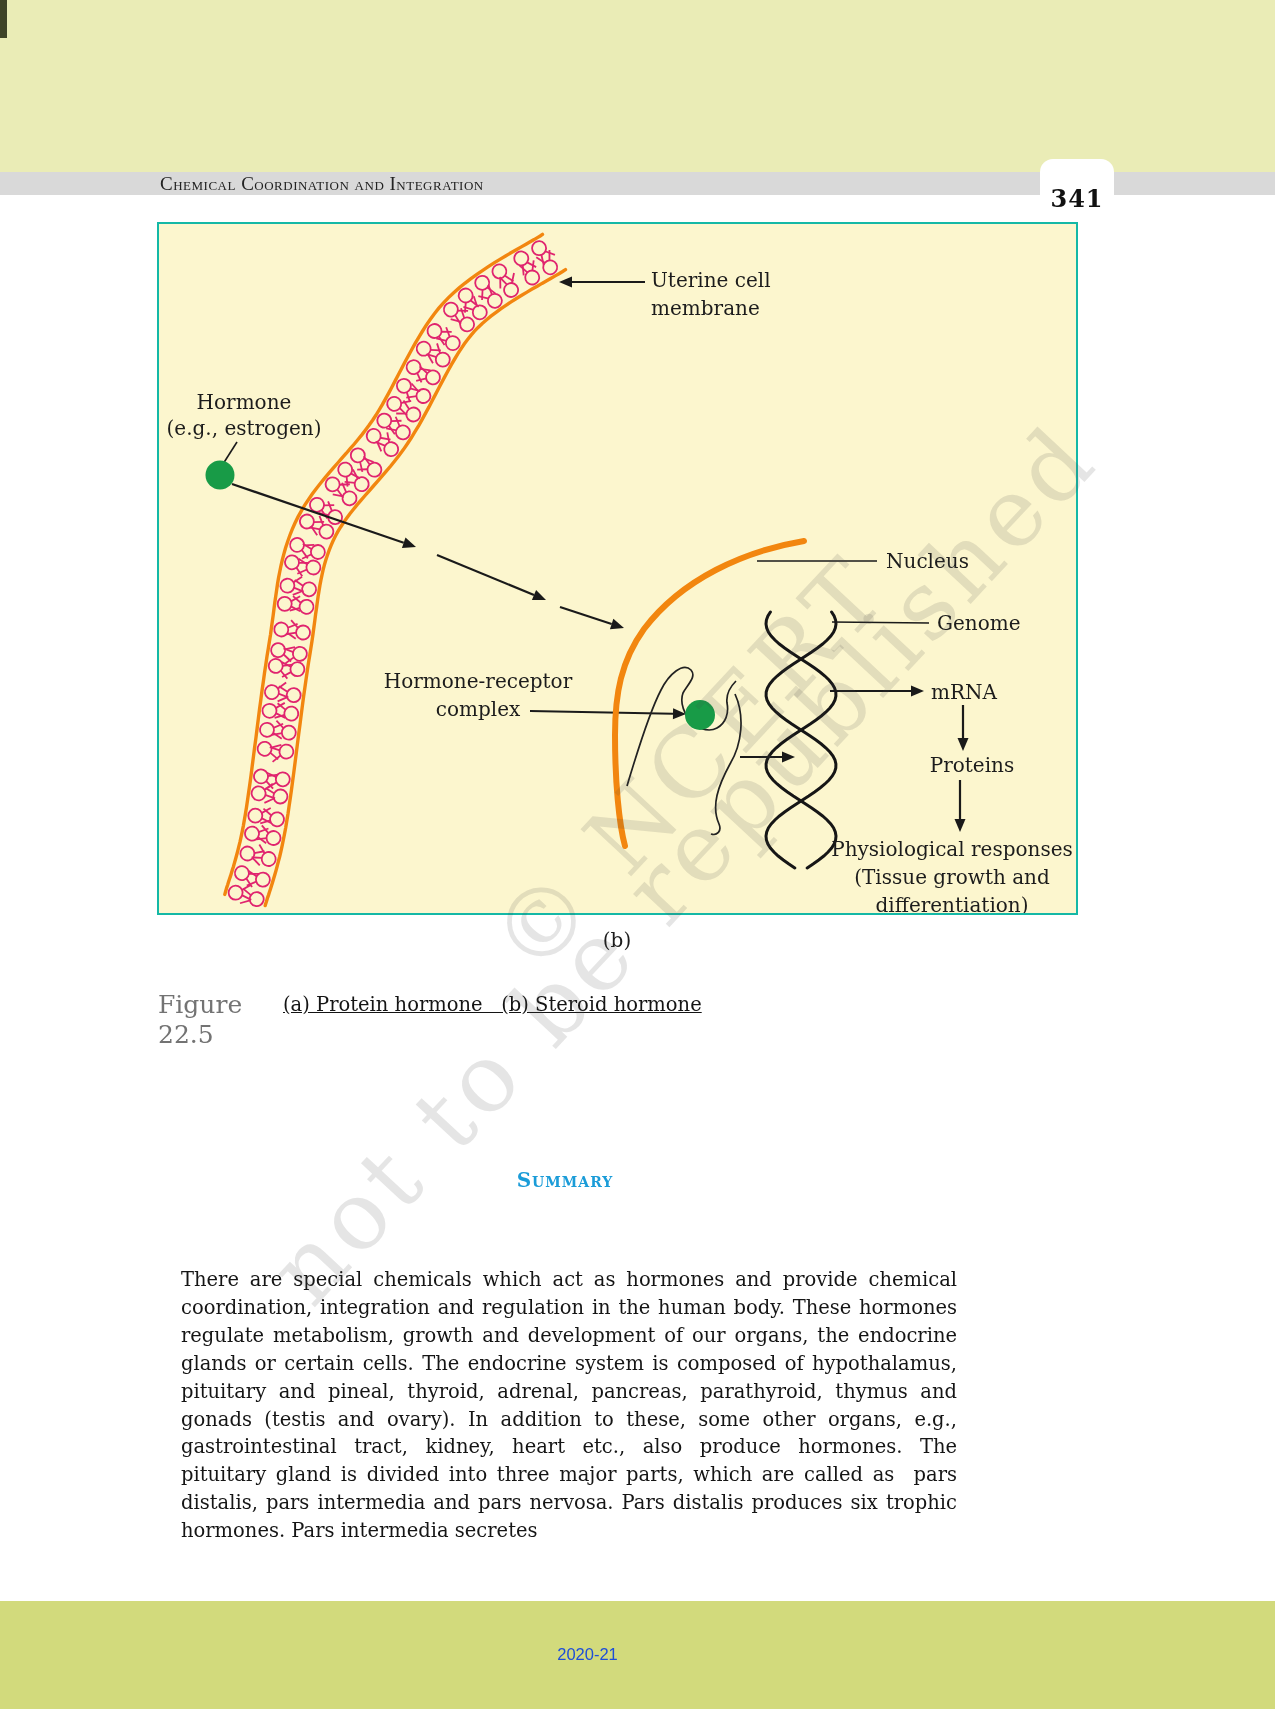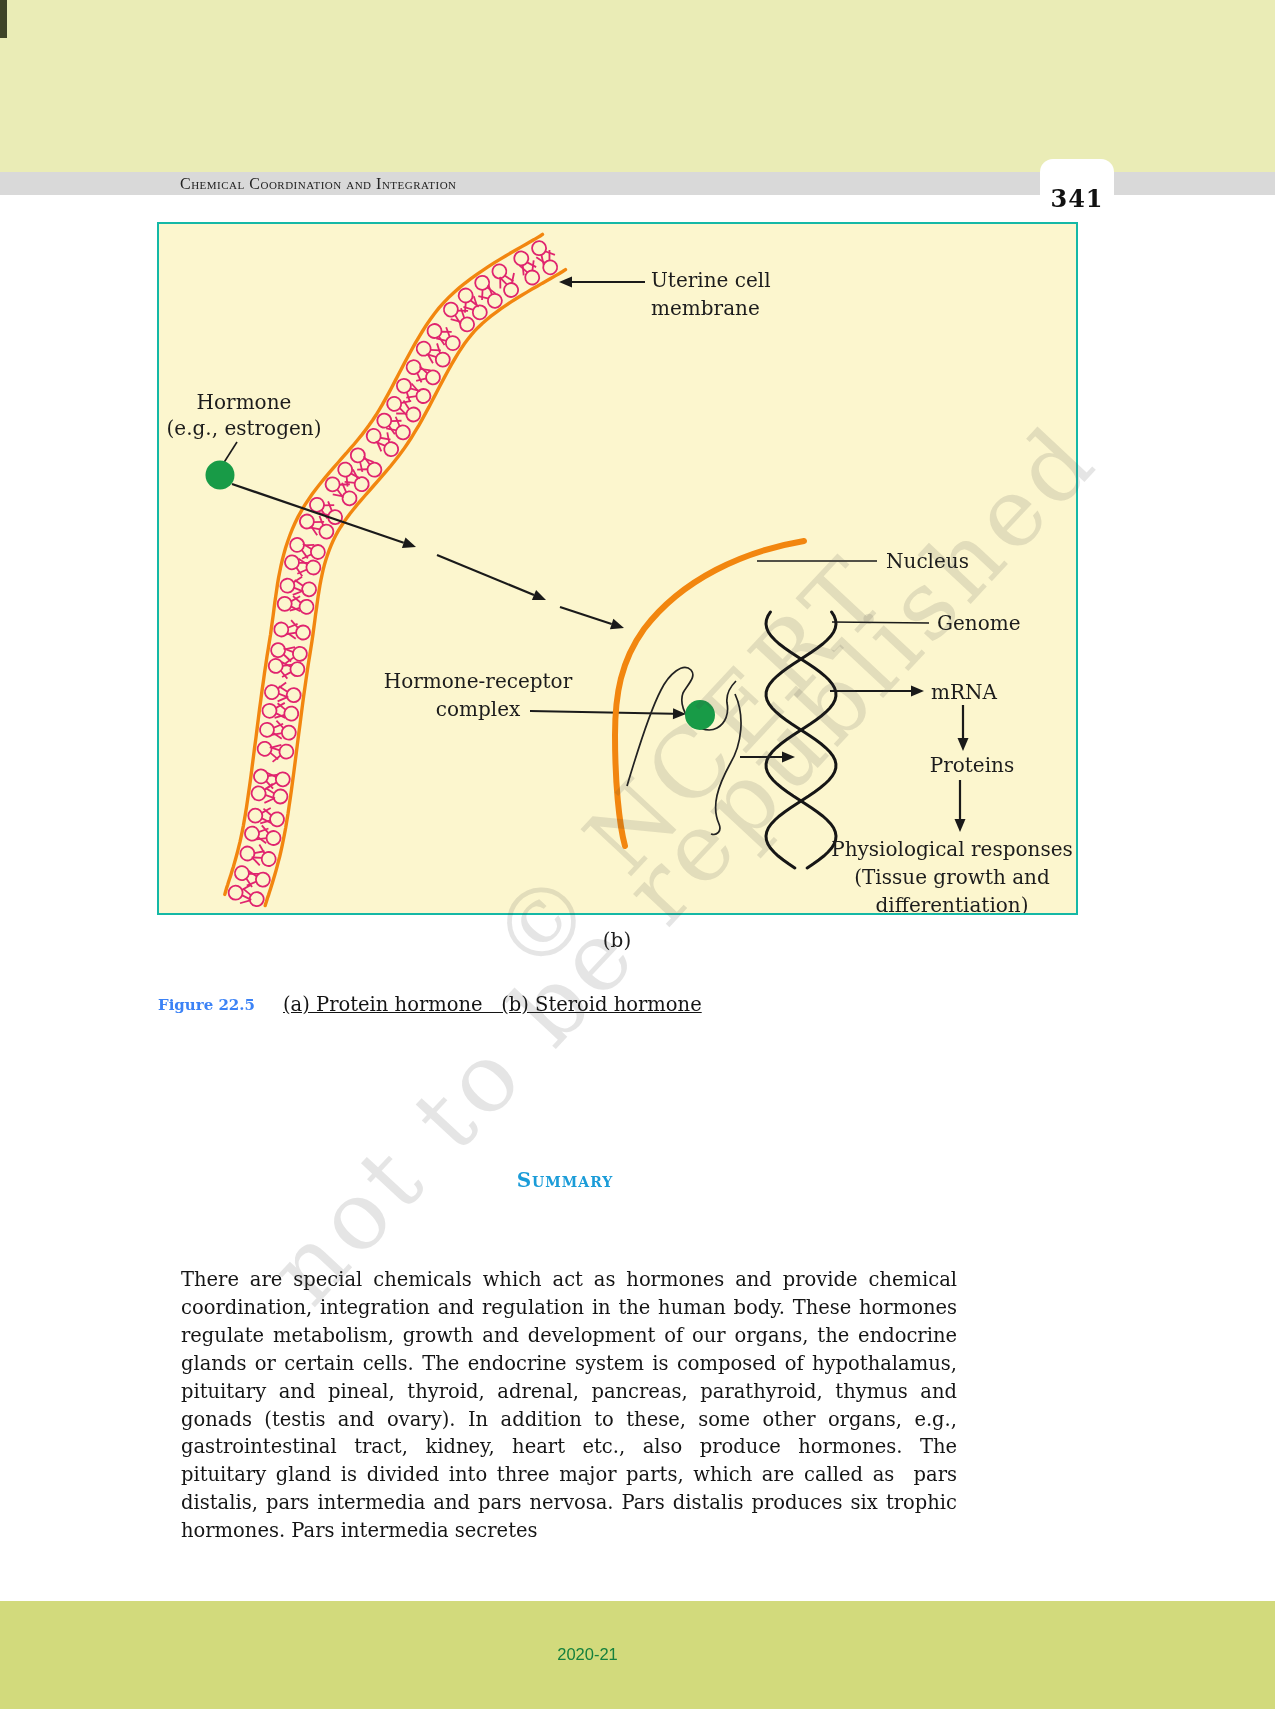--- a/index.html
+++ b/index.html
@@ -6,54 +6,54 @@
   body{
     position:relative; width:1275px; height:1709px; background:#ffffff;
     font-family:"DejaVu Serif", serif; overflow:hidden;
   }
   .top-band{position:absolute; left:0; top:0; width:1275px; height:172px; background:#eaecb6;}
   .corner-mark{position:absolute; left:0; top:0; width:7px; height:38px; background:#3f4428;}
   .header-bar{position:absolute; left:0; top:172px; width:1275px; height:23px; background:#d9d9d9;}
   .header-title{
     position:absolute; left:160px; top:172px; height:15px; line-height:23px;
     font-family:"Liberation Serif", serif; font-variant:small-caps; letter-spacing:0.5px;
-    font-size:16px; color:#222;margin-left:20px;
+    font-size:19px; color:#222;
   }
   .page-tab{
     position:absolute; left:1040px; top:159px; width:74px; height:58px; background:#ffffff;
     border-radius:13px 13px 0 0; display:flex; align-items:flex-end; justify-content:center;
   }
   .page-num{font-size:24px; font-weight:bold; color:#111; padding-bottom:4px; letter-spacing:1px;}
   .figure-box{
     position:absolute; left:157px; top:222px; width:917px; height:689px;
     background:#fcf6ce; border:2px solid #14b8a6;
   }
   .figure-box svg{display:block; width:917px; height:689px; overflow:hidden;}
   .flabel{font-family:"DejaVu Serif", serif; font-size:20px; fill:#1c1c1c;}
   .sub-label{
     position:absolute; left:587px; top:928px; width:60px; text-align:center;
     font-size:20px; color:#1c1c1c;
   }
   .caption{position:absolute; left:158px; top:990px; width:780px; display:flex;}
-  .cap-num{font-size:15px; font-weight:bold; color:#3b82f6; width:125px; flex:0 0 125px; line-height:30px;}
+  .cap-num{font-size:25px; font-weight:normal; color:#737373; width:125px; flex:0 0 125px; line-height:30px;}
   .cap-body{font-size:19.5px; color:#141414; line-height:30px;}
   .cap-line2{white-space:pre;text-decoration:underline;}
   .summary-head{
     position:absolute; left:465px; top:1168px; width:200px; text-align:center;
     font-size:20px; font-weight:bold; color:#1b9cd8; font-variant:small-caps; letter-spacing:1px;
   }
   .body-para{
     position:absolute; left:181px; top:1253px; width:776px;
     font-size:19.5px; line-height:27.9px; color:#151515;
     text-align:justify; white-space:pre-wrap;margin-top:13px;
   }
   .footer-band{position:absolute; left:0; top:1601px; width:1275px; height:108px; background:#d2da7c;}
   .footer-year{
     position:absolute; left:0; top:1645px; width:1175px; text-align:center;
-    font-family:"Liberation Sans", sans-serif; font-size:16.5px; color:#15803d;
+    font-family:"Liberation Sans", sans-serif; font-size:16.5px; color:#1d4ed8;
   }
   .watermark{
     position:absolute; transform:rotate(-47deg); transform-origin:0 0;
     font-family:"DejaVu Serif", serif; font-size:95px; letter-spacing:6px;
     color:rgba(70,70,70,0.14); white-space:nowrap; pointer-events:none; z-index:30;
   }
   .wm1{left:470px; top:920px;}
   .wm2{left:248px; top:1250px;}
 </style>
 </head>

